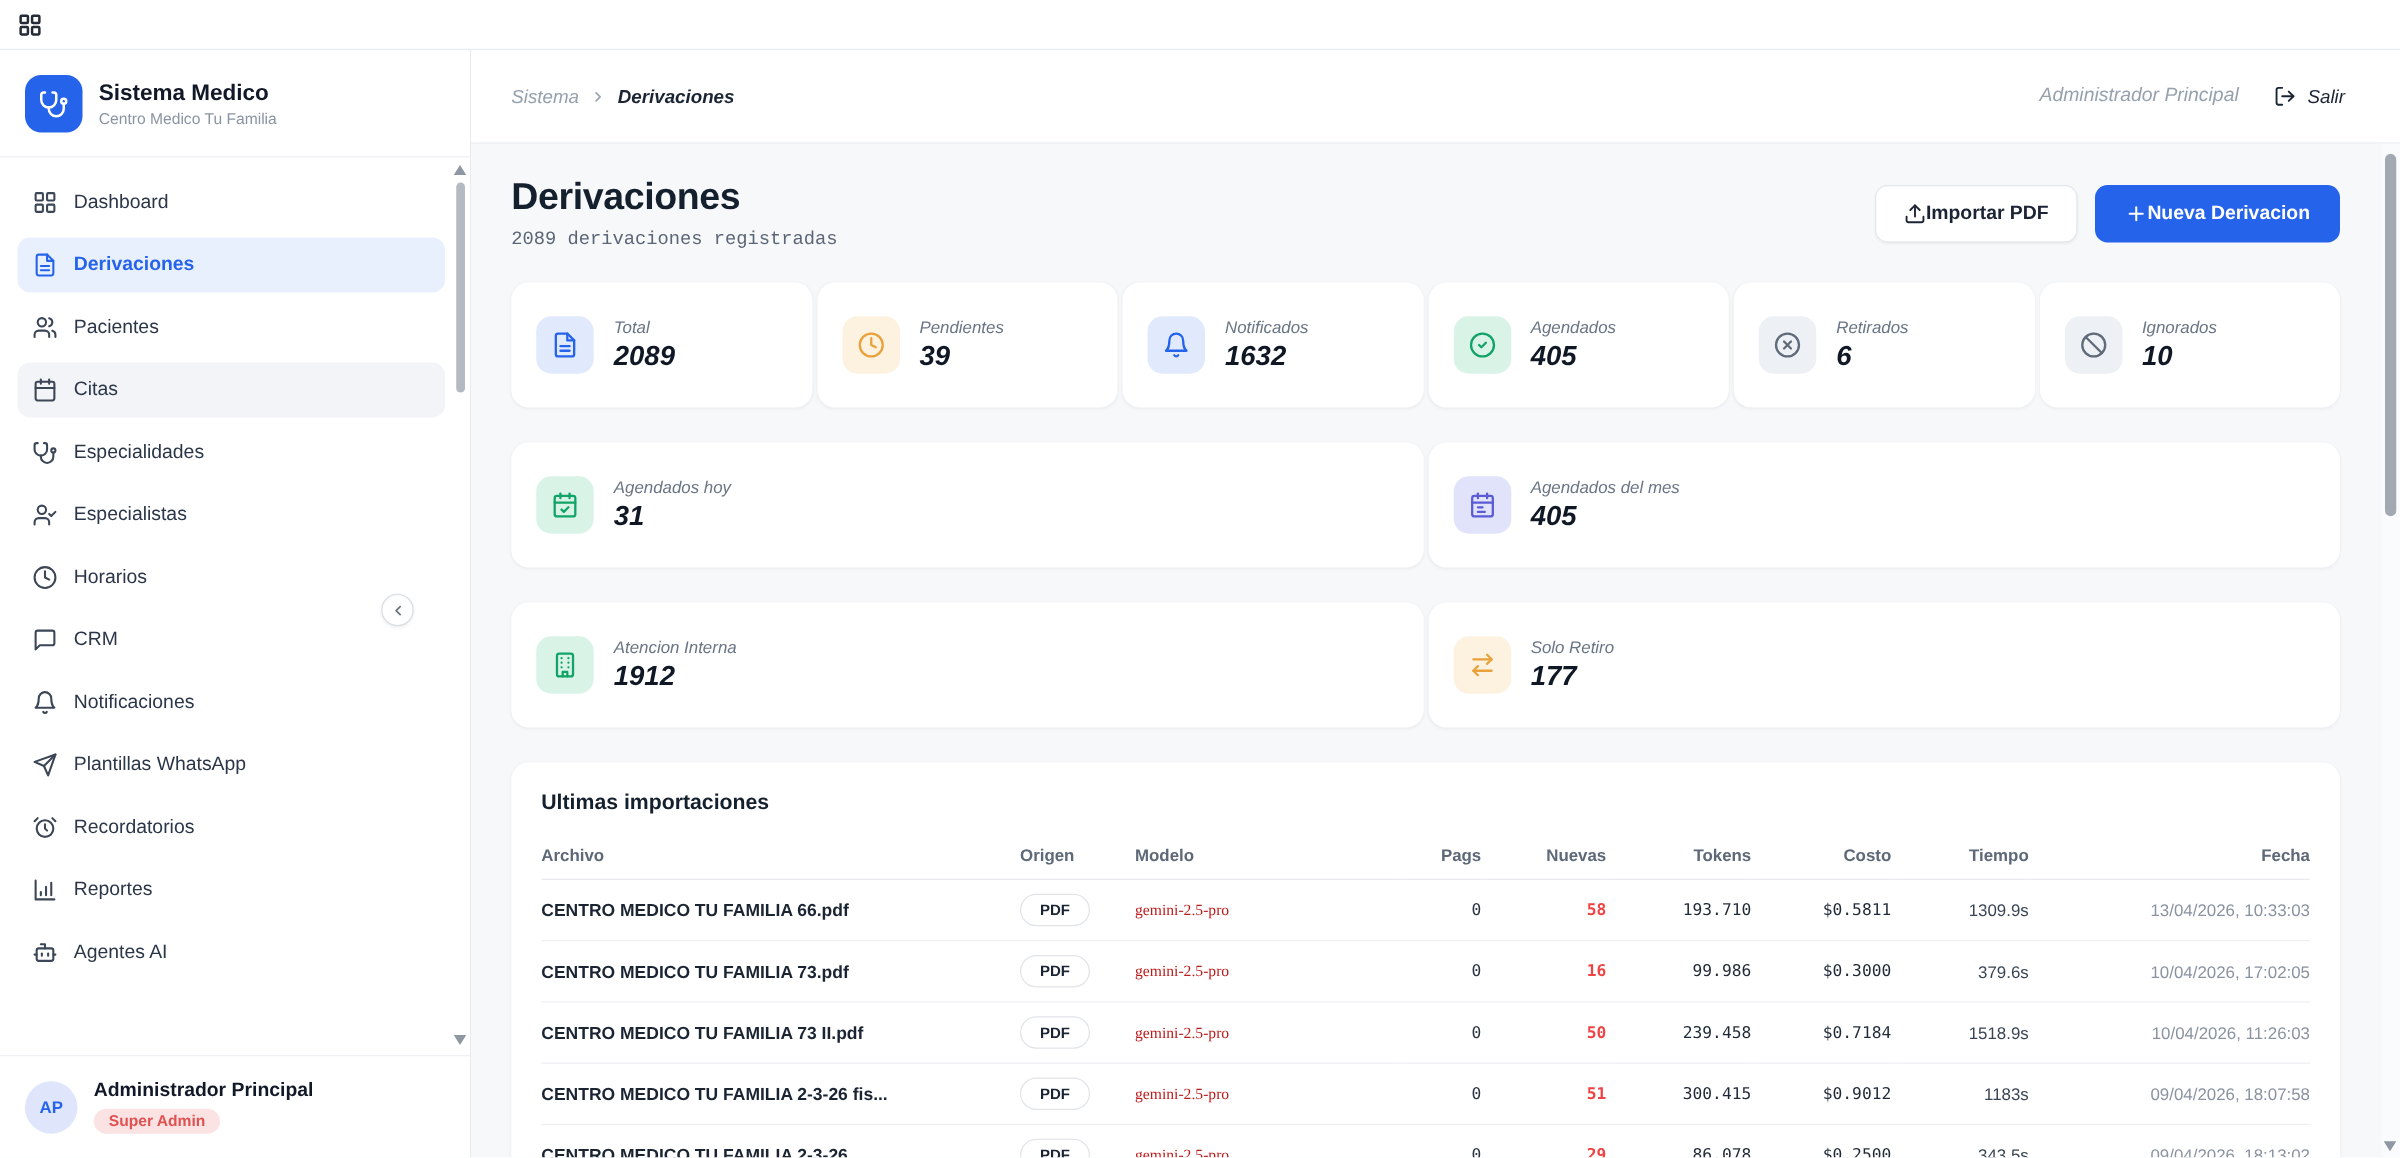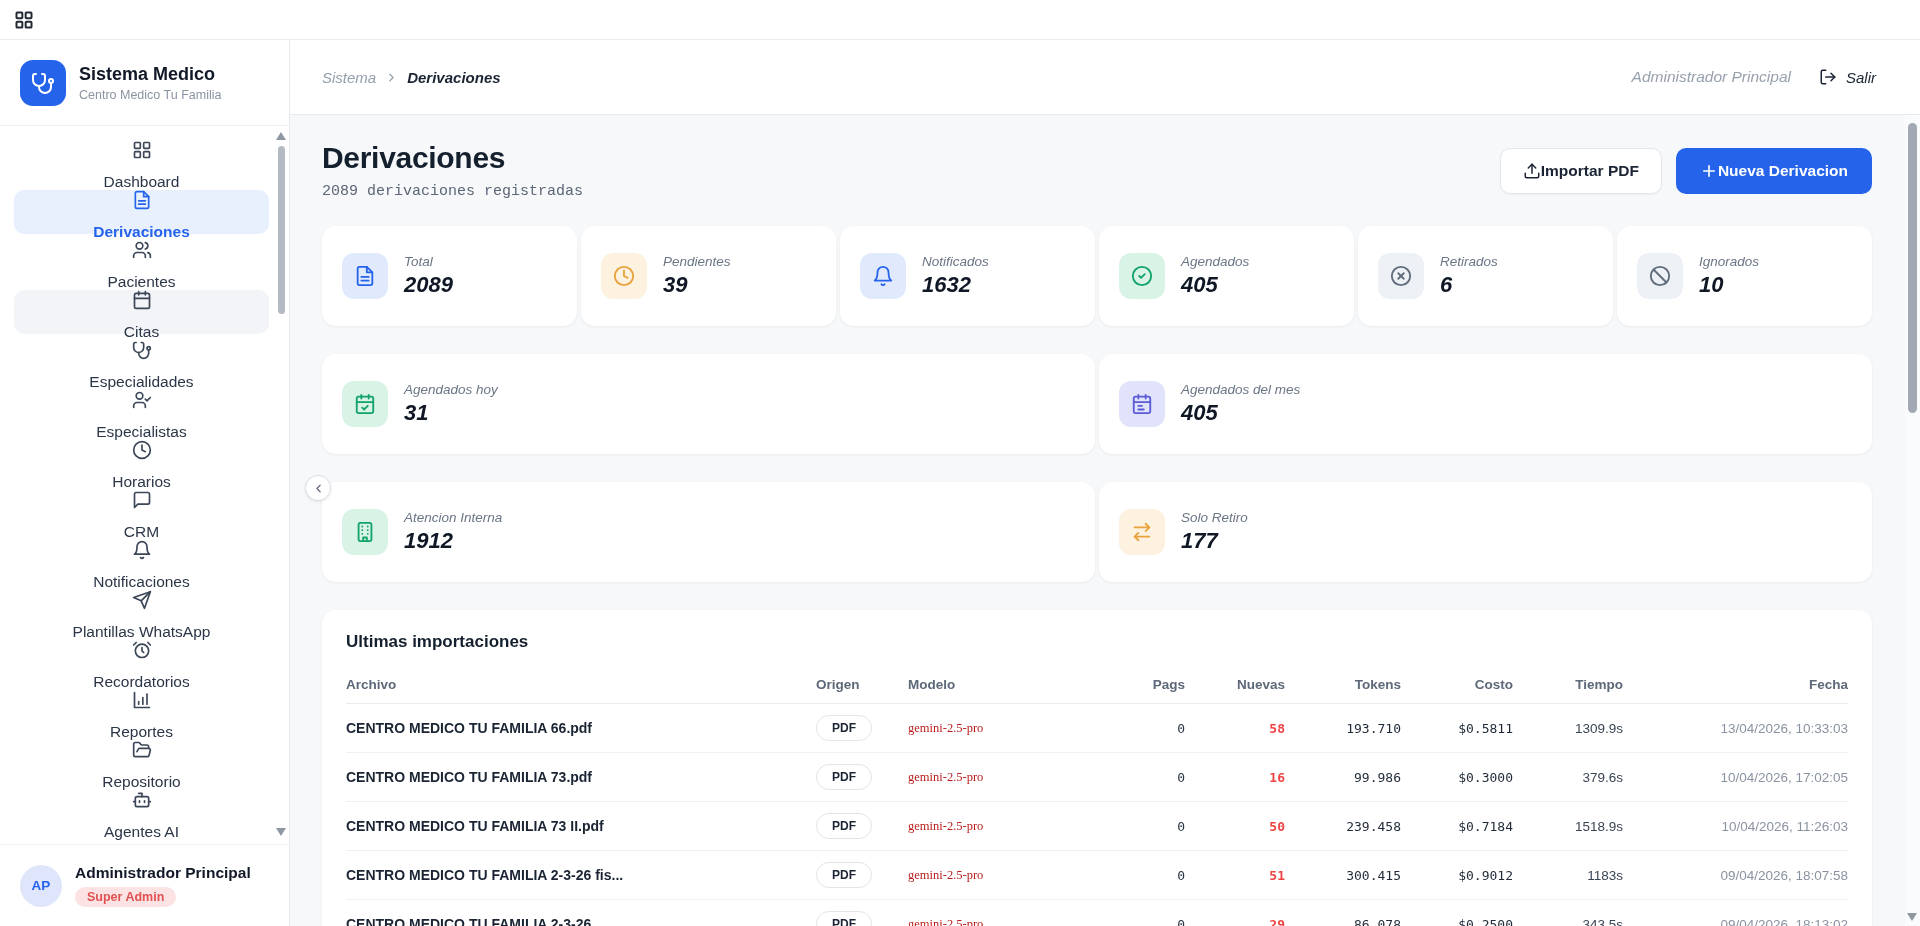--- a/index.html
+++ b/index.html
@@ -7,34 +7,34 @@
     font-family:"Liberation Sans", sans-serif; color:#1b2434; }
 
   
   .topbar { height:40px; background:#fff; border-bottom:1px solid #e7eaee;
     display:flex; align-items:center; padding-left:14px; }
   .topbar svg { stroke:#242b36; }
 
   .app { display:flex; height:886px; position:relative; }
 
   
-  .sidebar { width:290px; background:#fff; border-right:1px solid #e8ebee;
+  .sidebar { width:377px; background:#fff; border-right:1px solid #e8ebee;
     display:flex; flex-direction:column; flex-shrink:0; }
   .side-head { height:86px; display:flex; align-items:center; gap:13px;
     padding:0 20px; border-bottom:1px solid #eef0f3; flex-shrink:0; }
   .logo { width:46px; height:46px; border-radius:13px; background:#2563eb;
     display:flex; align-items:center; justify-content:center; flex-shrink:0; }
   .logo svg { stroke:#fff; }
   .app-name { font-size:18px; font-weight:700; color:#111827; line-height:1.25; }
   .app-sub { font-size:12.5px; color:#8a94a3; margin-top:2px; }
 
   .nav { flex:1; padding:14px 20px 0 14px; position:relative; overflow:hidden; }
   .nav-item { height:44px; margin-bottom:6px; display:flex; align-items:center;
     gap:13px; padding:0 12px; border-radius:10px; cursor:pointer;
-    font-size:15.5px; font-weight:500; color:#2b3648;flex-direction:column; }
+    font-size:15.5px; font-weight:500; color:#2b3648; }
   .nav-item svg { stroke:#3b4656; flex-shrink:0; }
   .nav-item.active { background:#e9f0fd; color:#2563eb; font-weight:600; }
   .nav-item.active svg { stroke:#2563eb; }
   .nav-item.hovered { background:#f2f4f7; }
 
   .nav-sb { position:absolute; top:4px; right:3px; bottom:6px; width:10px; }
   .nav-sb .arr { position:absolute; left:0; width:0; height:0;
     border-left:5px solid transparent; border-right:5px solid transparent; }
   .nav-sb .arr-up { top:2px; border-bottom:8px solid #8f97a2; }
   .nav-sb .arr-down { bottom:2px; border-top:8px solid #8f97a2; }
@@ -281,28 +281,20 @@
       <div class="nav-item">
         <span style="display:flex;">
           <svg width="20" height="20" viewBox="0 0 24 24" fill="none" stroke-width="2" stroke-linecap="round" stroke-linejoin="round">
             <path d="M3 3v18h18"></path>
               <path d="M8 17v-3"></path>
               <path d="M13 17V9"></path>
               <path d="M18 17V5"></path>
             </svg>
         </span>
         <span>Reportes</span>
-      </div>
-      <div class="nav-item">
-        <span style="display:flex;">
-          <svg width="20" height="20" viewBox="0 0 24 24" fill="none" stroke-width="2" stroke-linecap="round" stroke-linejoin="round">
-            <path d="m6 14 1.45-2.9A2 2 0 0 1 9.24 10H20a2 2 0 0 1 1.94 2.5l-1.55 6a2 2 0 0 1-1.94 1.5H4a2 2 0 0 1-2-2V5c0-1.1.9-2 2-2h3.93a2 2 0 0 1 1.66.9l.82 1.2a2 2 0 0 0 1.66.9H18a2 2 0 0 1 2 2v2"></path>
-            </svg>
-        </span>
-        <span>Repositorio</span>
       </div>
       <div class="nav-item">
         <span style="display:flex;">
           <svg width="20" height="20" viewBox="0 0 24 24" fill="none" stroke-width="2" stroke-linecap="round" stroke-linejoin="round">
             <path d="M12 8V4H8"></path>
               <rect x="4" y="8" width="16" height="12" rx="2"></rect>
             <path d="M2 14h2"></path>
               <path d="M20 14h2"></path>
               <path d="M15 13v2"></path>
               <path d="M9 13v2"></path>

